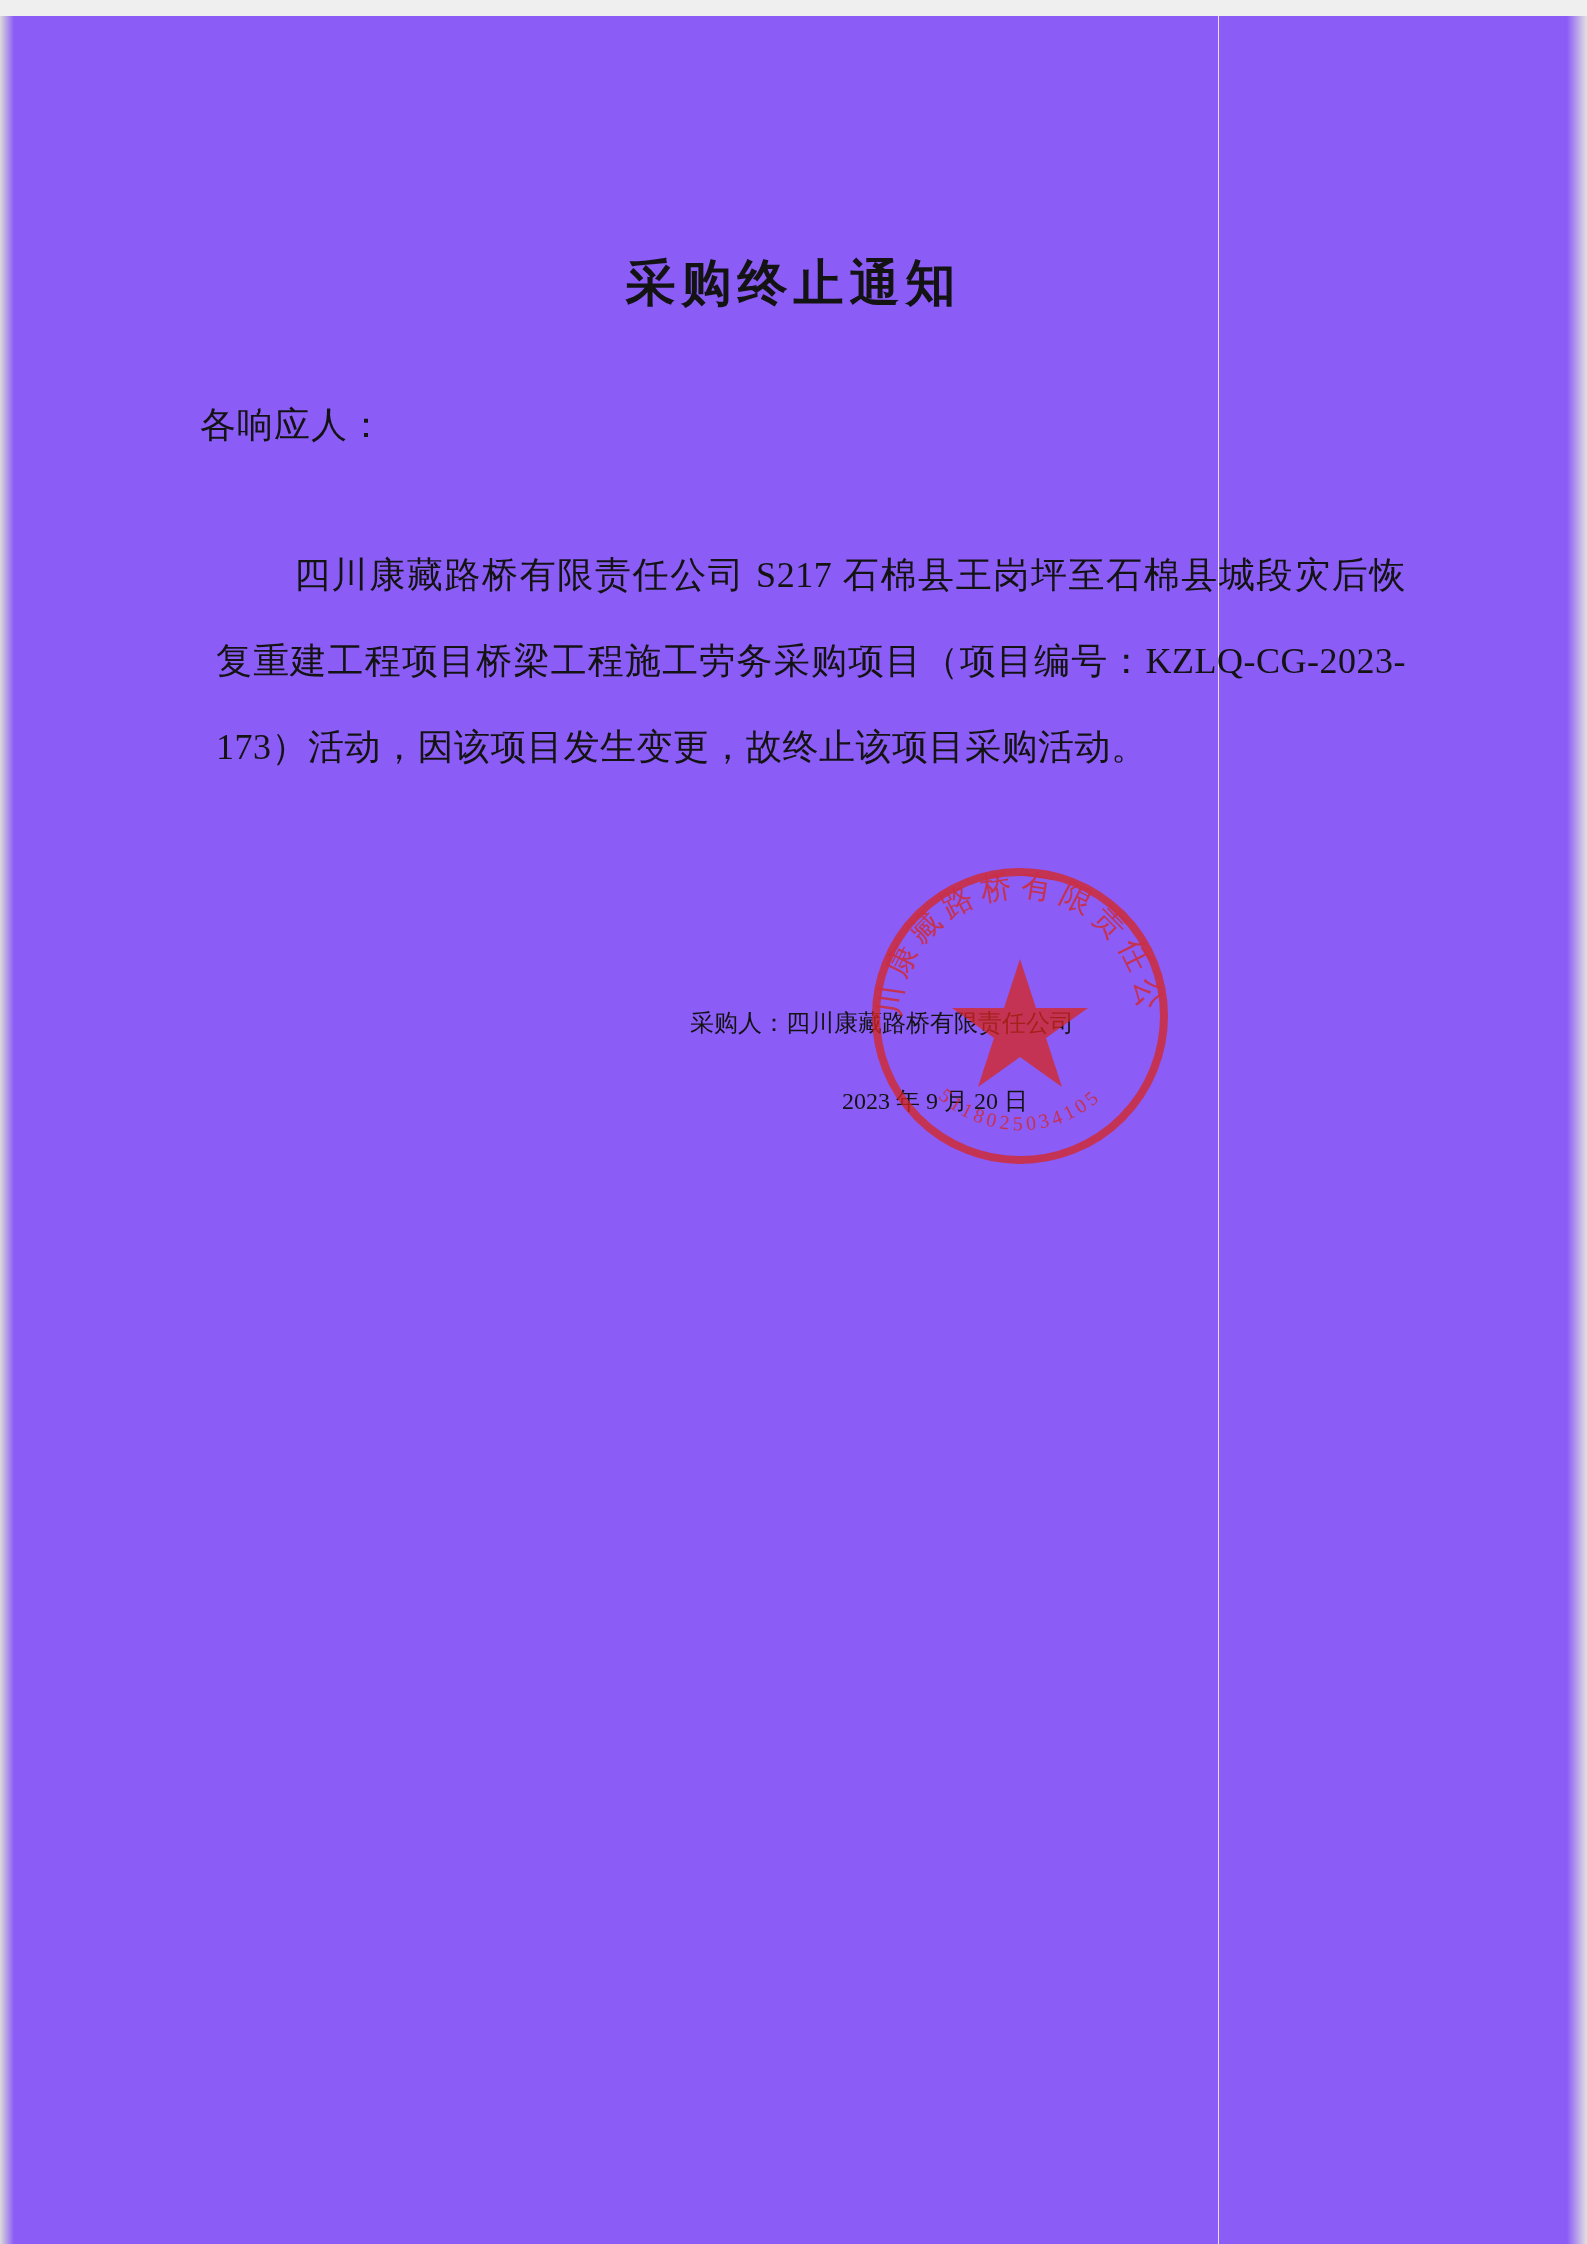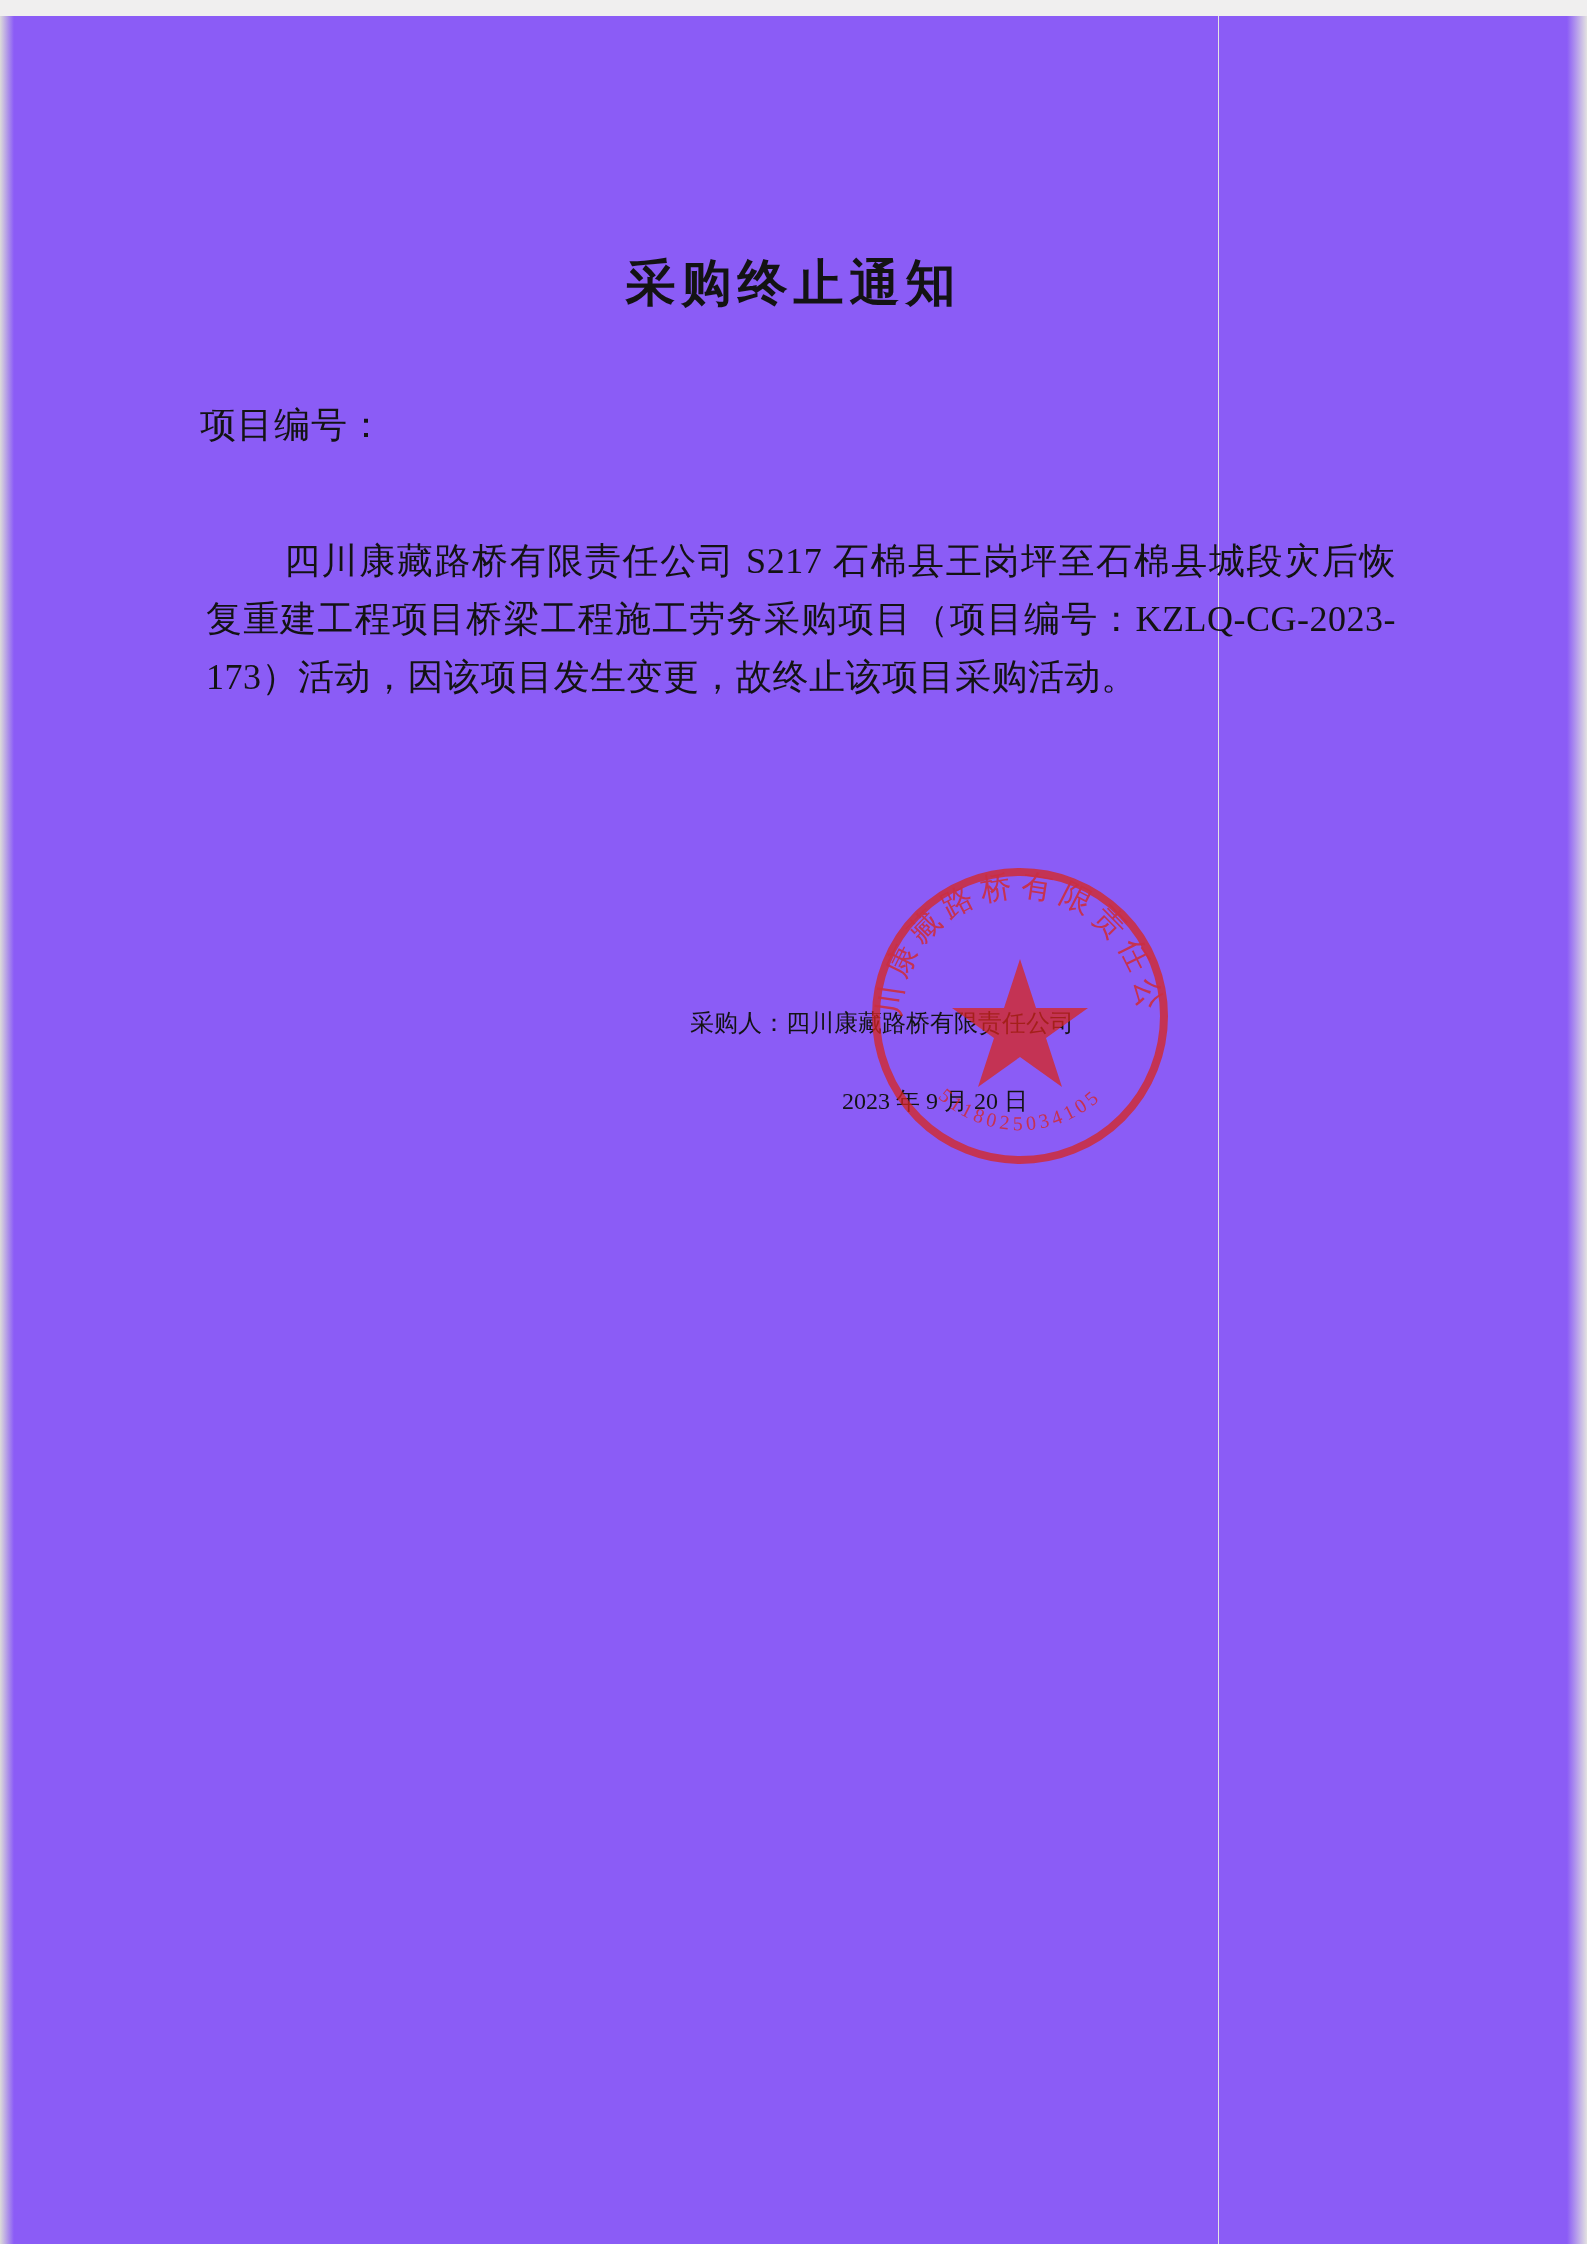--- a/index.html
+++ b/index.html
@@ -54,24 +54,24 @@
   .salutation {
     position: absolute;
     top: 385px;
     left: 200px;
     font-size: 36px;
     letter-spacing: 1px;
   }
   .body-text {
     position: absolute;
     top: 480px;
-    left: 206px;
+    left: 216px;
     width: 1190px;
     font-size: 36px;
-    line-height: 58px;
+    line-height: 86px;
     text-align: justify;
     text-indent: 78px;
     letter-spacing: 0.5px;
   }
   .signature-block {
     position: absolute;
     top: 968px;
     left: 690px;
     width: 700px;
     font-size: 24px;
@@ -102,21 +102,21 @@
 <body>
 
 <div class="page">
 
   <div class="scan-edge-left"></div>
   <div class="scan-edge-right"></div>
   <div class="scan-line" style="left:1218px"></div>
 
   <h1 class="doc-title">采购终止通知</h1>
 
-  <div class="salutation">项目编号：</div>
+  <div class="salutation">各响应人：</div>
 
   <p class="body-text">四川康藏路桥有限责任公司 S217 石棉县王岗坪至石棉县城段灾后恢复重建工程项目桥梁工程施工劳务采购项目（项目编号：KZLQ-CG-2023-173）活动，因该项目发生变更，故终止该项目采购活动。</p>
 
   <div class="signature-block">
     <div class="sig-line-1">
       <span>采购人：</span><span>四川康藏路桥有限责任公司</span>
     </div>
     <div class="sig-line-2">2023 年 9 月 20 日</div>
   </div>
 

